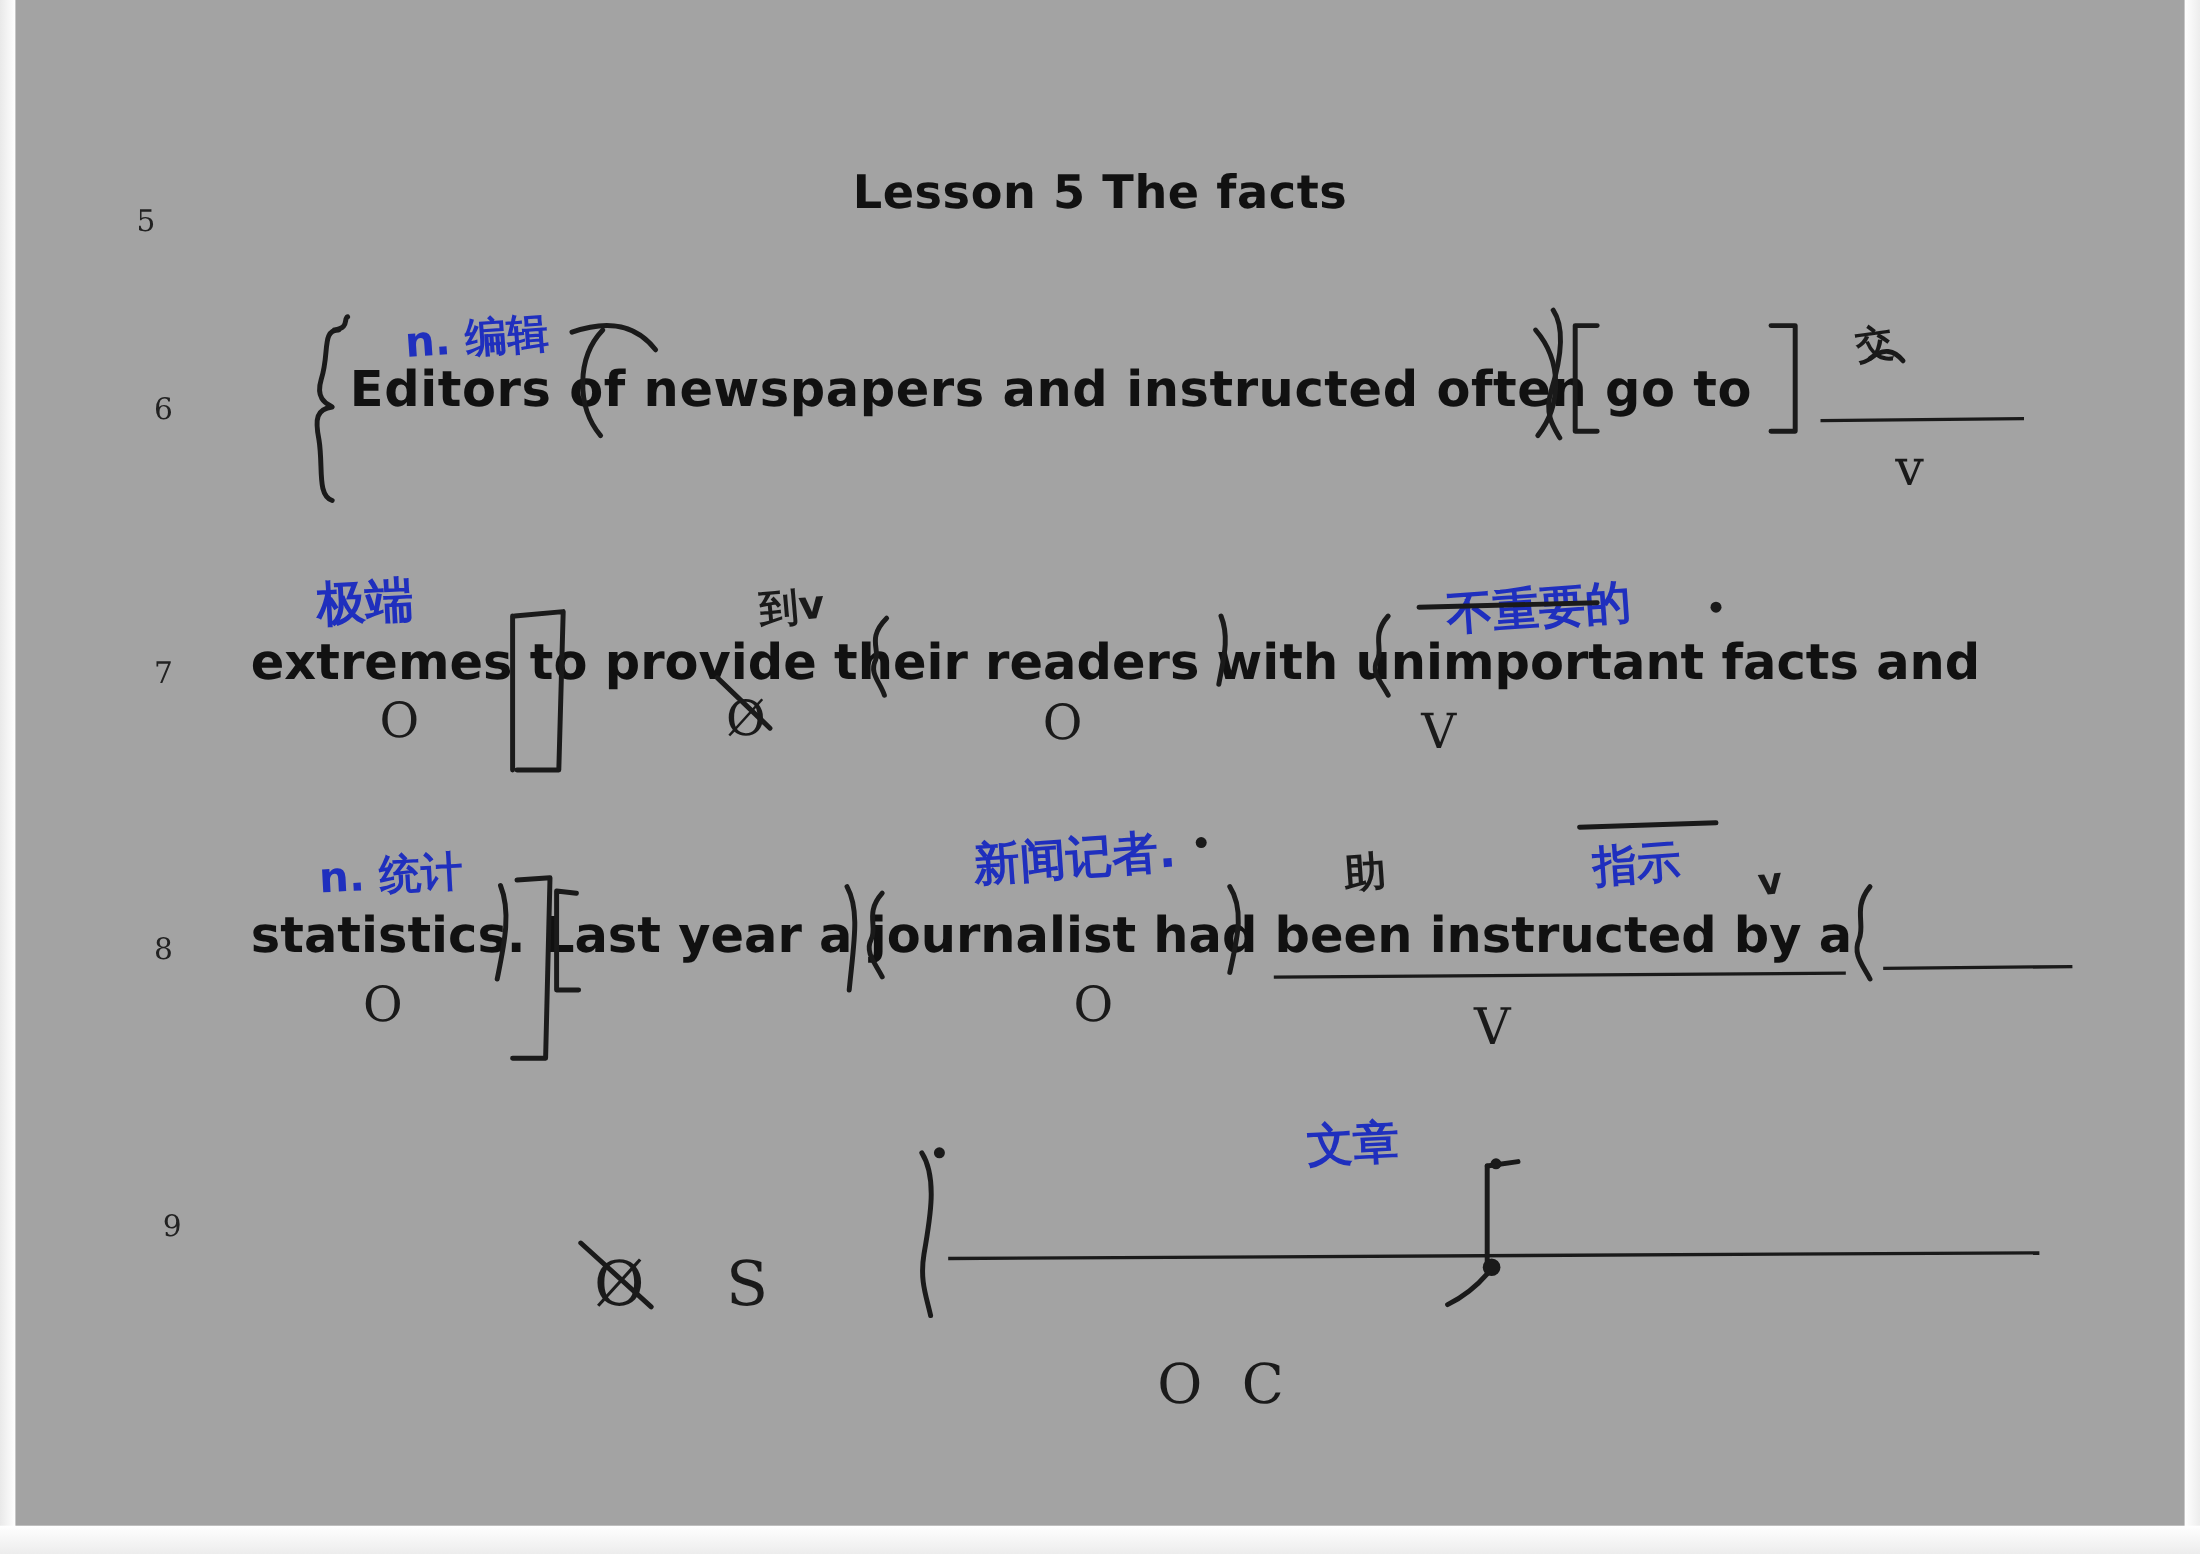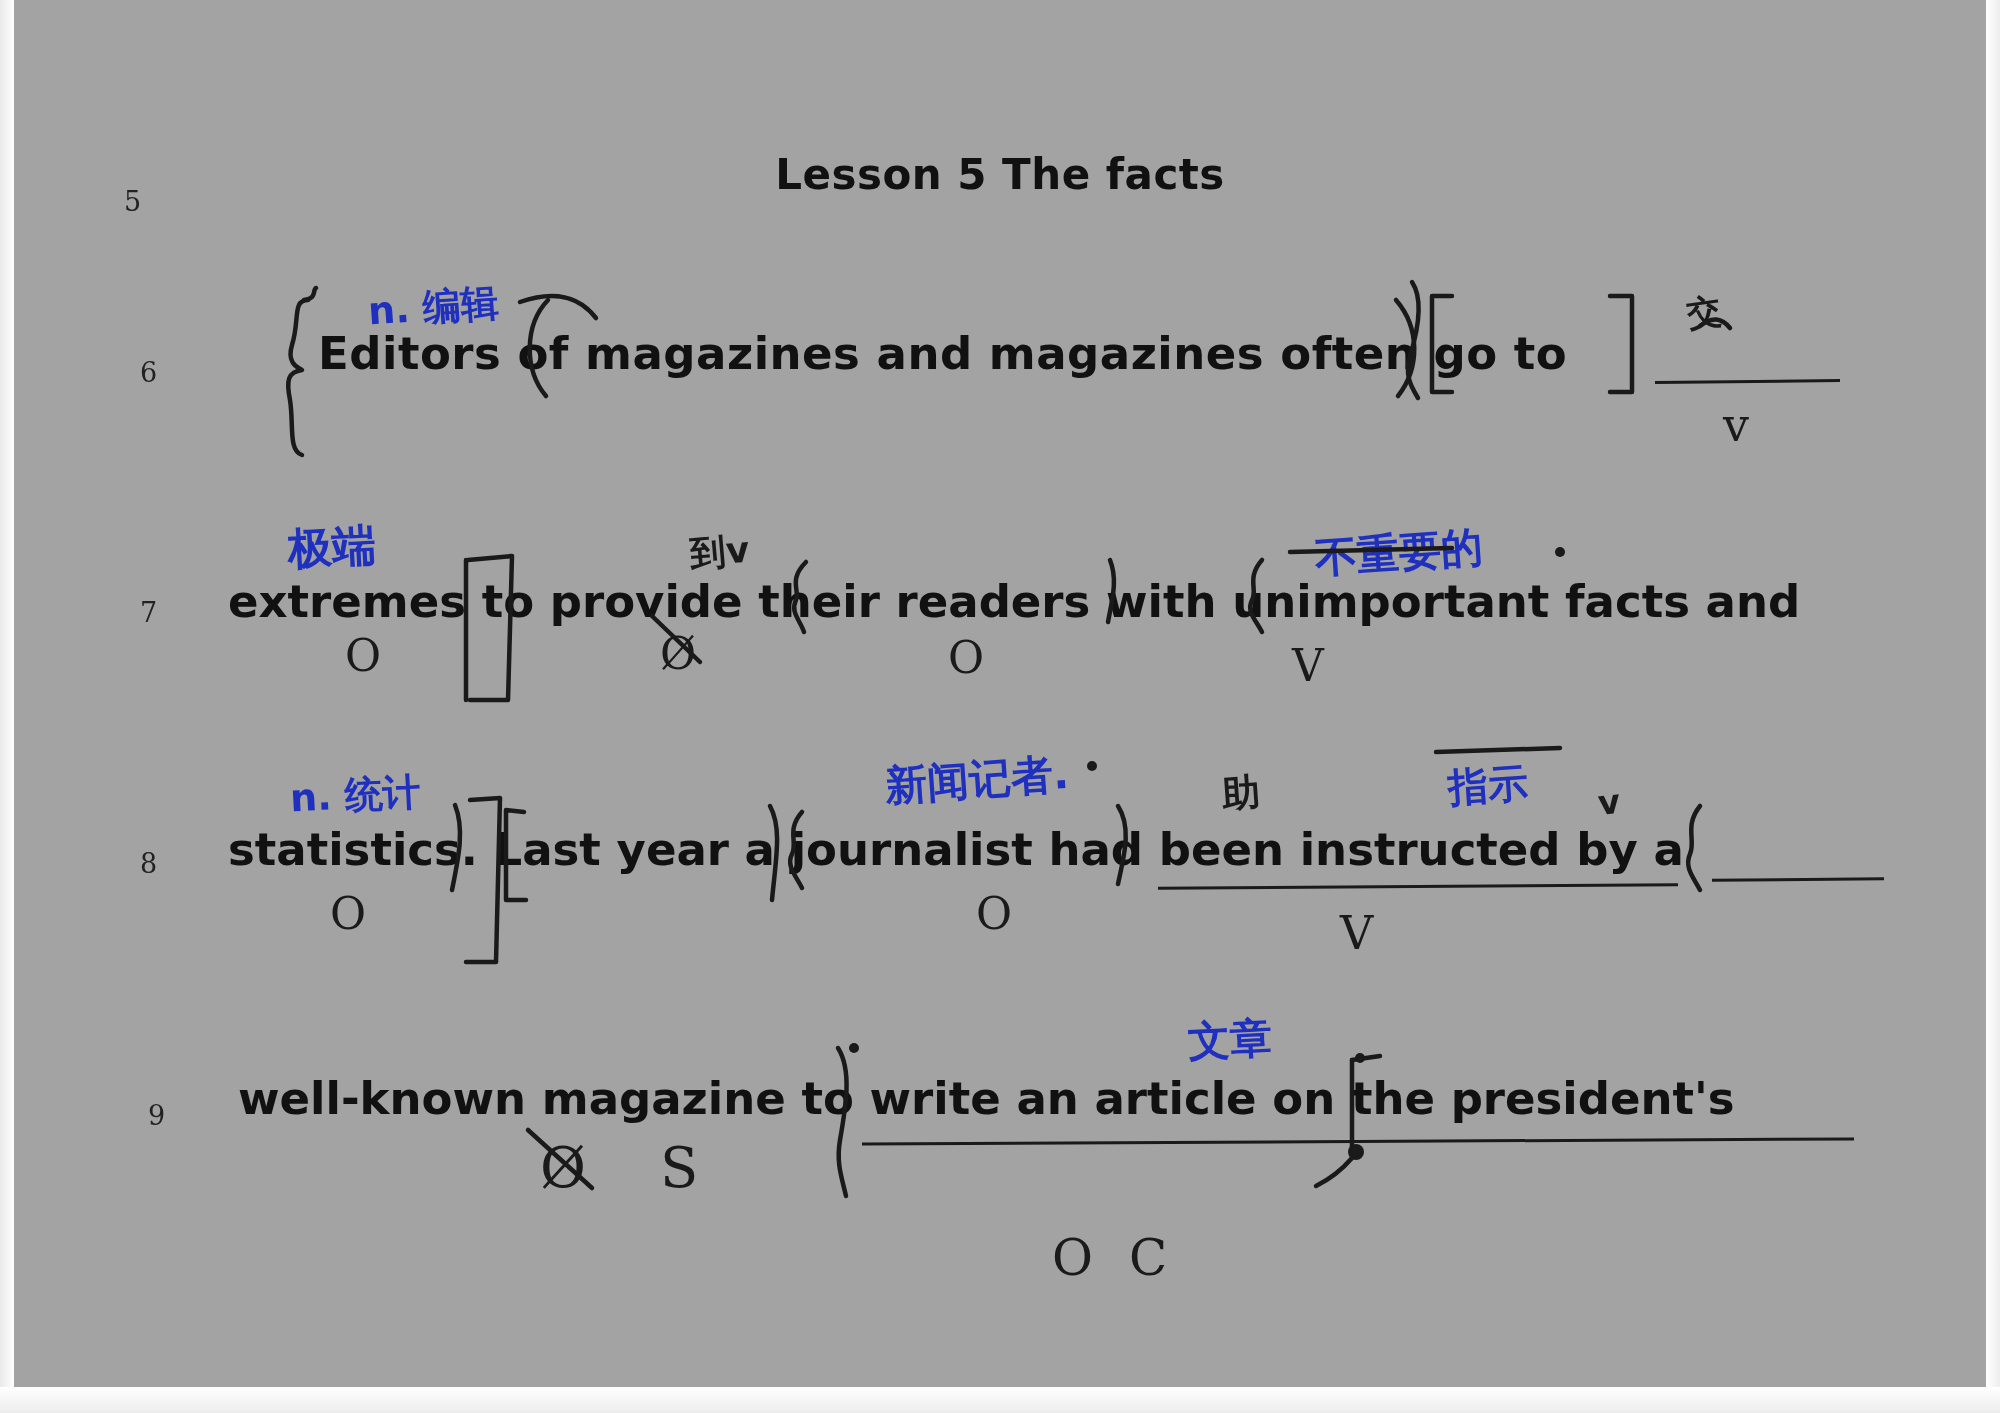--- a/index.html
+++ b/index.html
@@ -105,27 +105,26 @@
   <div class="page-edge-bottom"></div>
 
   <div class="title">Lesson 5 The facts</div>
 
   <div class="line-no" style="left:124px; top:186px;">5</div>
   <div class="line-no" style="left:140px; top:357px;">6</div>
   <div class="line-no" style="left:140px; top:597px;">7</div>
   <div class="line-no" style="left:140px; top:848px;">8</div>
   <div class="line-no" style="left:148px; top:1100px;">9</div>
 
-  <div class="text-line" style="left:318px; top:327px; letter-spacing:0.5px;">Editors  of  magazines  and  magazines  often  go  to</div>
+  <div class="text-line" style="left:318px; top:327px; letter-spacing:0.5px;">Editors  of  newspapers  and  instructed  often  go  to</div>
 
   <div class="text-line" style="left:228px; top:575px; letter-spacing:0px;">extremes to provide their readers with unimportant facts and</div>
 
   <div class="text-line" style="left:228px; top:823px; letter-spacing:0px;">statistics. Last  year  a  journalist  had  been  instructed  by  a</div>
 
-  <div class="text-line" style="left:238px; top:1072px; letter-spacing:0px;">well-known magazine to write an article on the president's</div>
 
   <div class="ann-cn blue" style="left:368px; top:282px; font-size:38px; transform:rotate(-4deg);">n. 编辑</div>
 
   <div class="ann-cn black" style="left:345px; top:630px; font-size:40px; transform:rotate(-3deg);"></div>
 
   <div class="ann-cn blue" style="left:288px; top:518px; font-size:44px; transform:rotate(-3deg);">极端</div>
 
   <div class="ann-cn black" style="left:690px; top:528px; font-size:36px; transform:rotate(-5deg);">到v</div>
 
   <div class="ann-cn blue" style="left:1315px; top:525px; font-size:42px; transform:rotate(-4deg);">不重要的</div>

